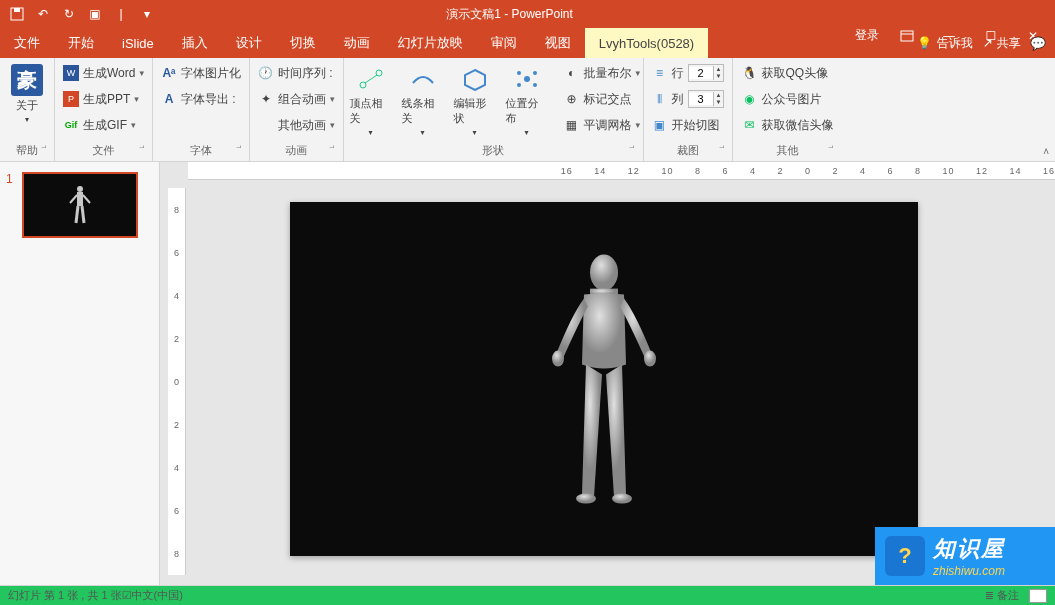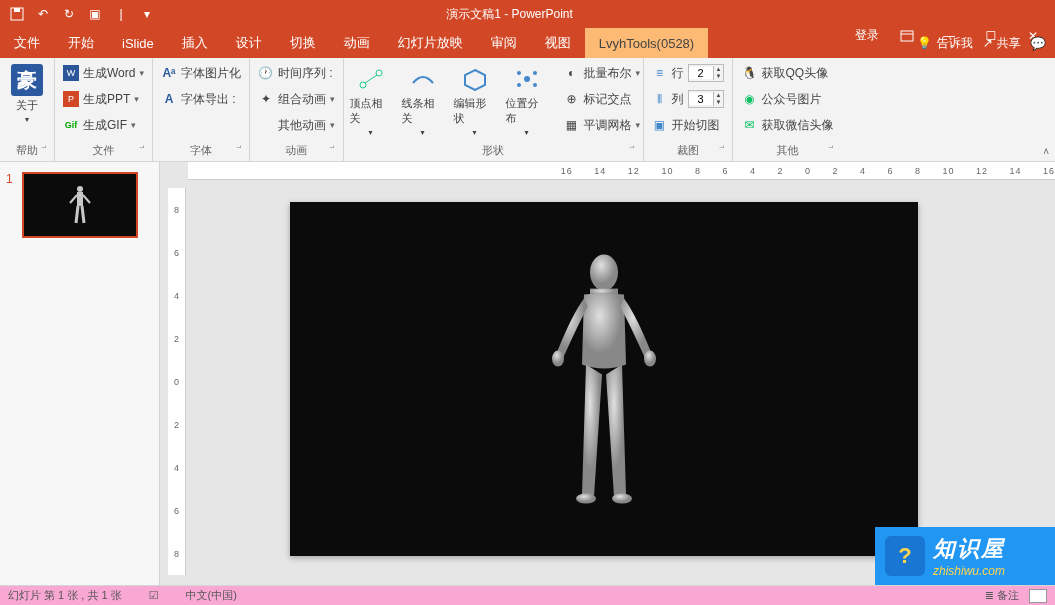--- a/index.html
+++ b/index.html
@@ -7,21 +7,21 @@
 
 .titlebar { height: 28px; background: #d24726; display: flex; align-items: center; color: #fff; font-size: 12px; }
 .qat { display: flex; align-items: center; gap: 12px; padding: 0 10px; }
 .qat-icon { width: 14px; height: 14px; display: inline-flex; align-items: center; justify-content: center; }
 .title-center { flex: 1; text-align: center; }
 .title-right { display: flex; align-items: center; gap: 14px; padding-right: 8px; margin-top: 43px; }
 .winbtn { width: 28px; height: 28px; display: flex; align-items: center; justify-content: center; }
 
 .menubar { height: 30px; background: #d24726; display: flex; align-items: center; color: #fff; font-size: 13px; }
 .menu-item { padding: 0 14px; height: 100%; display: flex; align-items: center; cursor: pointer; }
-.menu-item.active { background: #fdba74; color: #444; }
+.menu-item.active { background: #fef9c3; color: #444; }
 .menu-right { margin-left: auto; display: flex; align-items: center; gap: 10px; padding-right: 8px; }
 .tell { display: flex; align-items: center; gap: 4px; font-size: 12px; }
 
 .ribbon { height: 104px; background: #f3f3f3; border-bottom: 1px solid #d4d4d4; display: flex; position: relative; }
 .ribbon-group { border-right: 1px solid #d4d4d4; padding: 4px 6px 0 6px; display: flex; flex-direction: column; }
 .group-body { flex: 1; display: flex; align-items: flex-start; gap: 4px; }
 .group-label { height: 18px; font-size: 11px; color: #666; text-align: center; position: relative; }
 .group-label::after { content: "⌐"; transform: rotate(180deg); display: inline-block; position: absolute; right: 2px; font-size: 9px; color: #888; }
 
 .big-btn { width: 42px; display: flex; flex-direction: column; align-items: center; gap: 2px; font-size: 11px; color: #444; padding-top: 2px; }
@@ -42,21 +42,21 @@
 .thumb-num { font-size: 12px; color: #d24726; width: 10px; }
 .thumb { width: 116px; height: 66px; background: #0b0b0b; border: 2px solid #d24726; position: relative; }
 .thumb-figure { position: absolute; left: 50%; top: 50%; transform: translate(-50%,-50%); }
 
 .canvas-area { flex: 1; position: relative; background: #e6e6e6; }
 .hruler { position: absolute; top: 0; left: 28px; right: 0; height: 18px; background: #fff; border-bottom: 1px solid #ccc; display: flex; align-items: center; justify-content: flex-end; font-size: 9px; color: #666; letter-spacing: 1px; overflow: hidden; }
 .vruler { position: absolute; top: 26px; left: 8px; width: 18px; bottom: 10px; background: #fff; border-right: 1px solid #ccc; display: flex; flex-direction: column; align-items: center; justify-content: space-around; font-size: 9px; color: #666; }
 .slide { position: absolute; left: 130px; top: 40px; width: 628px; height: 354px; background: #0b0b0b; box-shadow: 0 2px 6px rgba(0,0,0,.3); }
 .human { position: absolute; left: 50%; top: 50%; transform: translate(-50%,-48%); }
 
-.statusbar { position: absolute; left: 0; right: 0; bottom: 0; height: 20px; background: #f9a8d4; border-top: 1px solid #d4d4d4; display: flex; align-items: center; font-size: 11px; color: #555; padding: 0 8px; gap: 27px; }
+.statusbar { position: absolute; left: 0; right: 0; bottom: 0; height: 20px; background: #22c55e; border-top: 1px solid #d4d4d4; display: flex; align-items: center; font-size: 11px; color: #555; padding: 0 8px; gap: 0; }
 .status-right { margin-left: auto; display: flex; align-items: center; gap: 10px; }
 .viewbtn { width: 18px; height: 14px; border: 1px solid #999; background: #fff; }
 
 .watermark { position: absolute; right: 0; bottom: 20px; width: 180px; height: 58px; background: #2196f3; display: flex; align-items: center; color: #fff; gap: 8px; padding: 0 10px; }
 .wm-icon { width: 40px; height: 40px; background: #1976d2; border-radius: 6px; display: flex; align-items: center; justify-content: center; font-size: 22px; font-weight: bold; color: #ffd54f; }
 .wm-text { display: flex; flex-direction: column; font-style: italic; }
 .wm-main { font-size: 22px; font-weight: bold; letter-spacing: 2px; }
 .wm-sub { font-size: 12px; color: #ffd54f; text-align: center; }
 
 .spin { display: inline-flex; align-items: center; border: 1px solid #bbb; height: 18px; font-size: 11px; }

